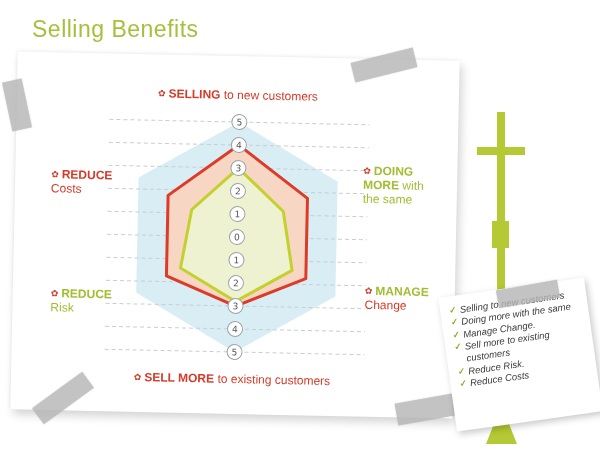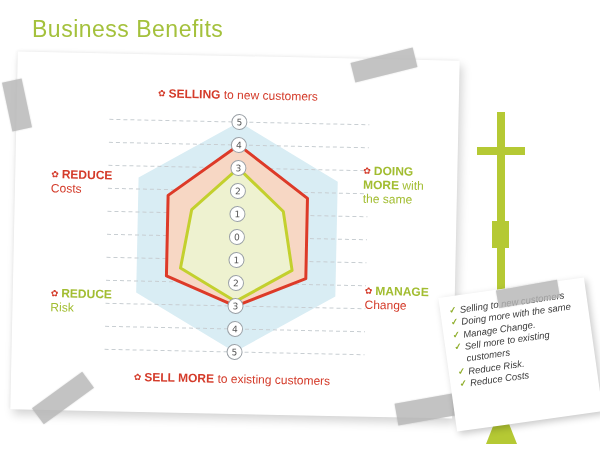--- a/index.html
+++ b/index.html
@@ -45,21 +45,21 @@
         padding:9px 6px 6px 9px;box-sizing:border-box;z-index:5;}
   .note-row{font-size:9.5px;font-style:italic;color:#3b3b3b;line-height:1.3;
             display:flex;gap:3px;align-items:flex-start;}
   .note-check{color:#8fae2c;font-weight:bold;font-style:normal;flex:0 0 auto;font-size:9px;}
 </style>
 </head>
 <body>
 
 <div class="page">
 
-  <div class="title">Business Benefits</div>
+  <div class="title">Selling Benefits</div>
 
   <div class="lamp lamp-pole"></div>
   <div class="lamp lamp-arm"></div>
   <div class="lamp lamp-collar"></div>
   <div class="lamp lamp-base"></div>
 
   <div class="paper">
 
     <svg id="radar" class="chart-svg" width="280" height="290">
         <polygon points="140.0,30.0 239.6,87.5 239.6,202.5 140.0,260.0 40.4,202.5 40.4,87.5" fill="#d9edf4"></polygon>

